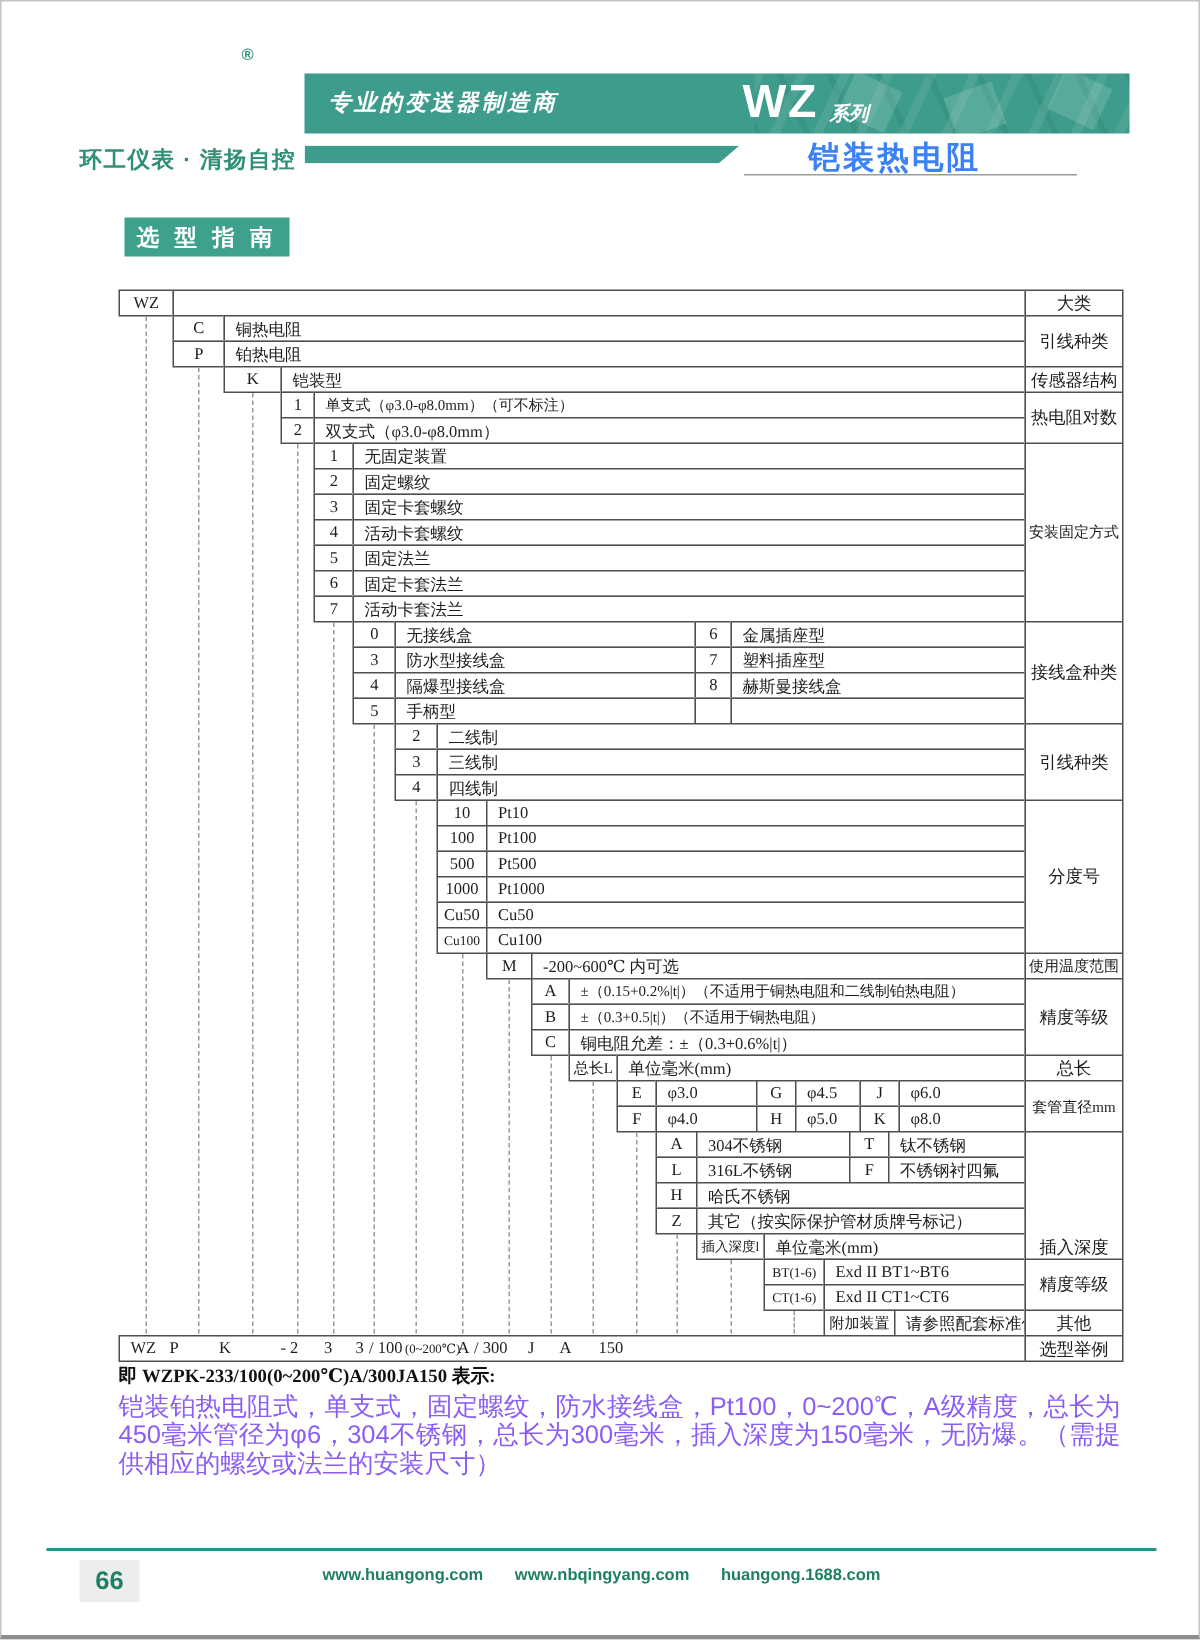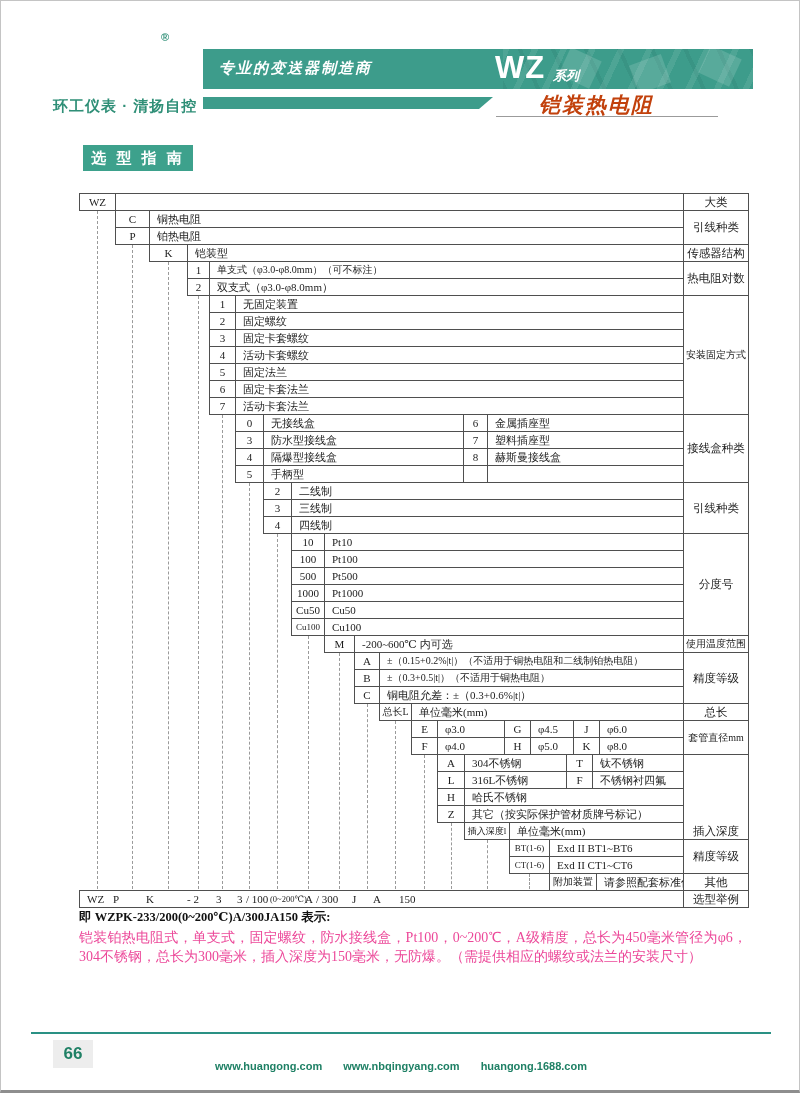--- a/index.html
+++ b/index.html
@@ -15,34 +15,34 @@
   .band-texture{position:absolute;left:300px;top:0;width:250px;height:40px;opacity:.35;
      background:
        repeating-linear-gradient(115deg, rgba(255,255,255,0.25) 0 6px, rgba(255,255,255,0) 6px 26px),
        repeating-linear-gradient(65deg, rgba(20,70,60,0.25) 0 4px, rgba(0,0,0,0) 4px 30px);}
   .band-chip{position:absolute;top:4px;width:34px;height:30px;background:rgba(255,255,255,0.14);transform:rotate(25deg);}
   .series-code{position:absolute;left:292px;top:1px;font-size:31px;font-weight:bold;color:#ffffff;letter-spacing:1px;}
   .series-suffix{position:absolute;left:350px;top:18px;font-size:13px;font-weight:bold;font-style:italic;color:#ffffff;}
   .stripe{position:absolute;left:202px;top:96px;width:290px;height:12px;background:#3d9c8b;
           clip-path:polygon(0 0,100% 0,calc(100% - 14px) 100%,0 100%);}
   .hairline{position:absolute;left:495px;top:115px;width:222px;height:1px;background:#9b9b9b;}
-  .product-title{position:absolute;left:538px;top:90px;font-size:21px;font-weight:bold;font-style:italic;color:#c2410c;letter-spacing:2px;white-space:nowrap;}
+  .product-title{position:absolute;left:538px;top:90px;font-size:21px;font-weight:bold;color:#3b82f6;letter-spacing:2px;white-space:nowrap;}
   
   .section-title{position:absolute;left:82px;top:144px;width:110px;height:26px;background:#3da18c;color:#ffffff;
                  font-size:15px;font-weight:bold;display:flex;align-items:center;justify-content:center;letter-spacing:3px;white-space:nowrap;}
   
   #table-area{position:absolute;left:0;top:0;width:800px;height:1093px;pointer-events:none;}
   
   .note-lead{position:absolute;left:78px;top:908px;font-family:"Liberation Serif","DejaVu Serif",serif;font-weight:bold;font-size:12.5px;color:#111;white-space:nowrap;}
-  .note-body{position:absolute;left:78px;top:927px;width:668px;font-family:Liberation Serif, serif;font-size:14px;line-height:19px;color:#ec4899;text-align:justify;}
+  .note-body{position:absolute;left:78px;top:927px;width:668px;font-family:Liberation Sans, sans-serif;font-size:17px;line-height:19px;color:#8b5cf6;text-align:justify;}
   
   .footer-line{position:absolute;left:30px;top:1031px;width:740px;height:2px;background:#2a9184;}
   .page-num{position:absolute;left:52px;top:1039px;width:40px;height:28px;background:#ededed;color:#1f8065;
             font-size:17px;font-weight:bold;display:flex;align-items:center;justify-content:center;}
-  .footer-links{position:absolute;left:0;top:1043px;width:800px;text-align:center;font-size:11px;font-weight:bold;color:#1f8065;margin-top:16px;}
+  .footer-links{position:absolute;left:0;top:1043px;width:800px;text-align:center;font-size:11px;font-weight:bold;color:#1f8065;}
   .footer-links span{margin:0 9px;}
 </style>
 </head>
 <body>
 
 <div class="page">
 
   <div class="logo-reg">®</div>
   <div class="logo-tagline">环工仪表 · 清扬自控</div>
 
@@ -205,21 +205,21 @@
       <div style="position: absolute; left: 307px; top: 635px; width: 0px; height: 253px; border-left: 1px dashed rgb(154, 154, 154);"></div>
       <div style="position: absolute; left: 338px; top: 652px; width: 0px; height: 236px; border-left: 1px dashed rgb(154, 154, 154);"></div>
       <div style="position: absolute; left: 366px; top: 703px; width: 0px; height: 185px; border-left: 1px dashed rgb(154, 154, 154);"></div>
       <div style="position: absolute; left: 394px; top: 720px; width: 0px; height: 168px; border-left: 1px dashed rgb(154, 154, 154);"></div>
       <div style="position: absolute; left: 423px; top: 754px; width: 0px; height: 134px; border-left: 1px dashed rgb(154, 154, 154);"></div>
       <div style="position: absolute; left: 450px; top: 822px; width: 0px; height: 66px; border-left: 1px dashed rgb(154, 154, 154);"></div>
       <div style="position: absolute; left: 486px; top: 839px; width: 0px; height: 49px; border-left: 1px dashed rgb(154, 154, 154);"></div>
       <div style="position: absolute; left: 528px; top: 873px; width: 0px; height: 15px; border-left: 1px dashed rgb(154, 154, 154);"></div>
     </div>
 
-  <div class="note-lead">即 WZPK-233/200(0~200℃)A/300JA150 表示:</div>
+  <div class="note-lead">即 WZPK-233/100(0~200℃)A/300JA150 表示:</div>
   <div class="note-body">铠装铂热电阻式，单支式，固定螺纹，防水接线盒，Pt100，0~200℃，A级精度，总长为450毫米管径为φ6，304不锈钢，总长为300毫米，插入深度为150毫米，无防爆。（需提供相应的螺纹或法兰的安装尺寸）</div>
 
   <div class="footer-line"></div>
   <div class="page-num">66</div>
   <div class="footer-links">
     <span>www.huangong.com</span>
     <span>www.nbqingyang.com</span>
     <span>huangong.1688.com</span>
   </div>
 </div>

